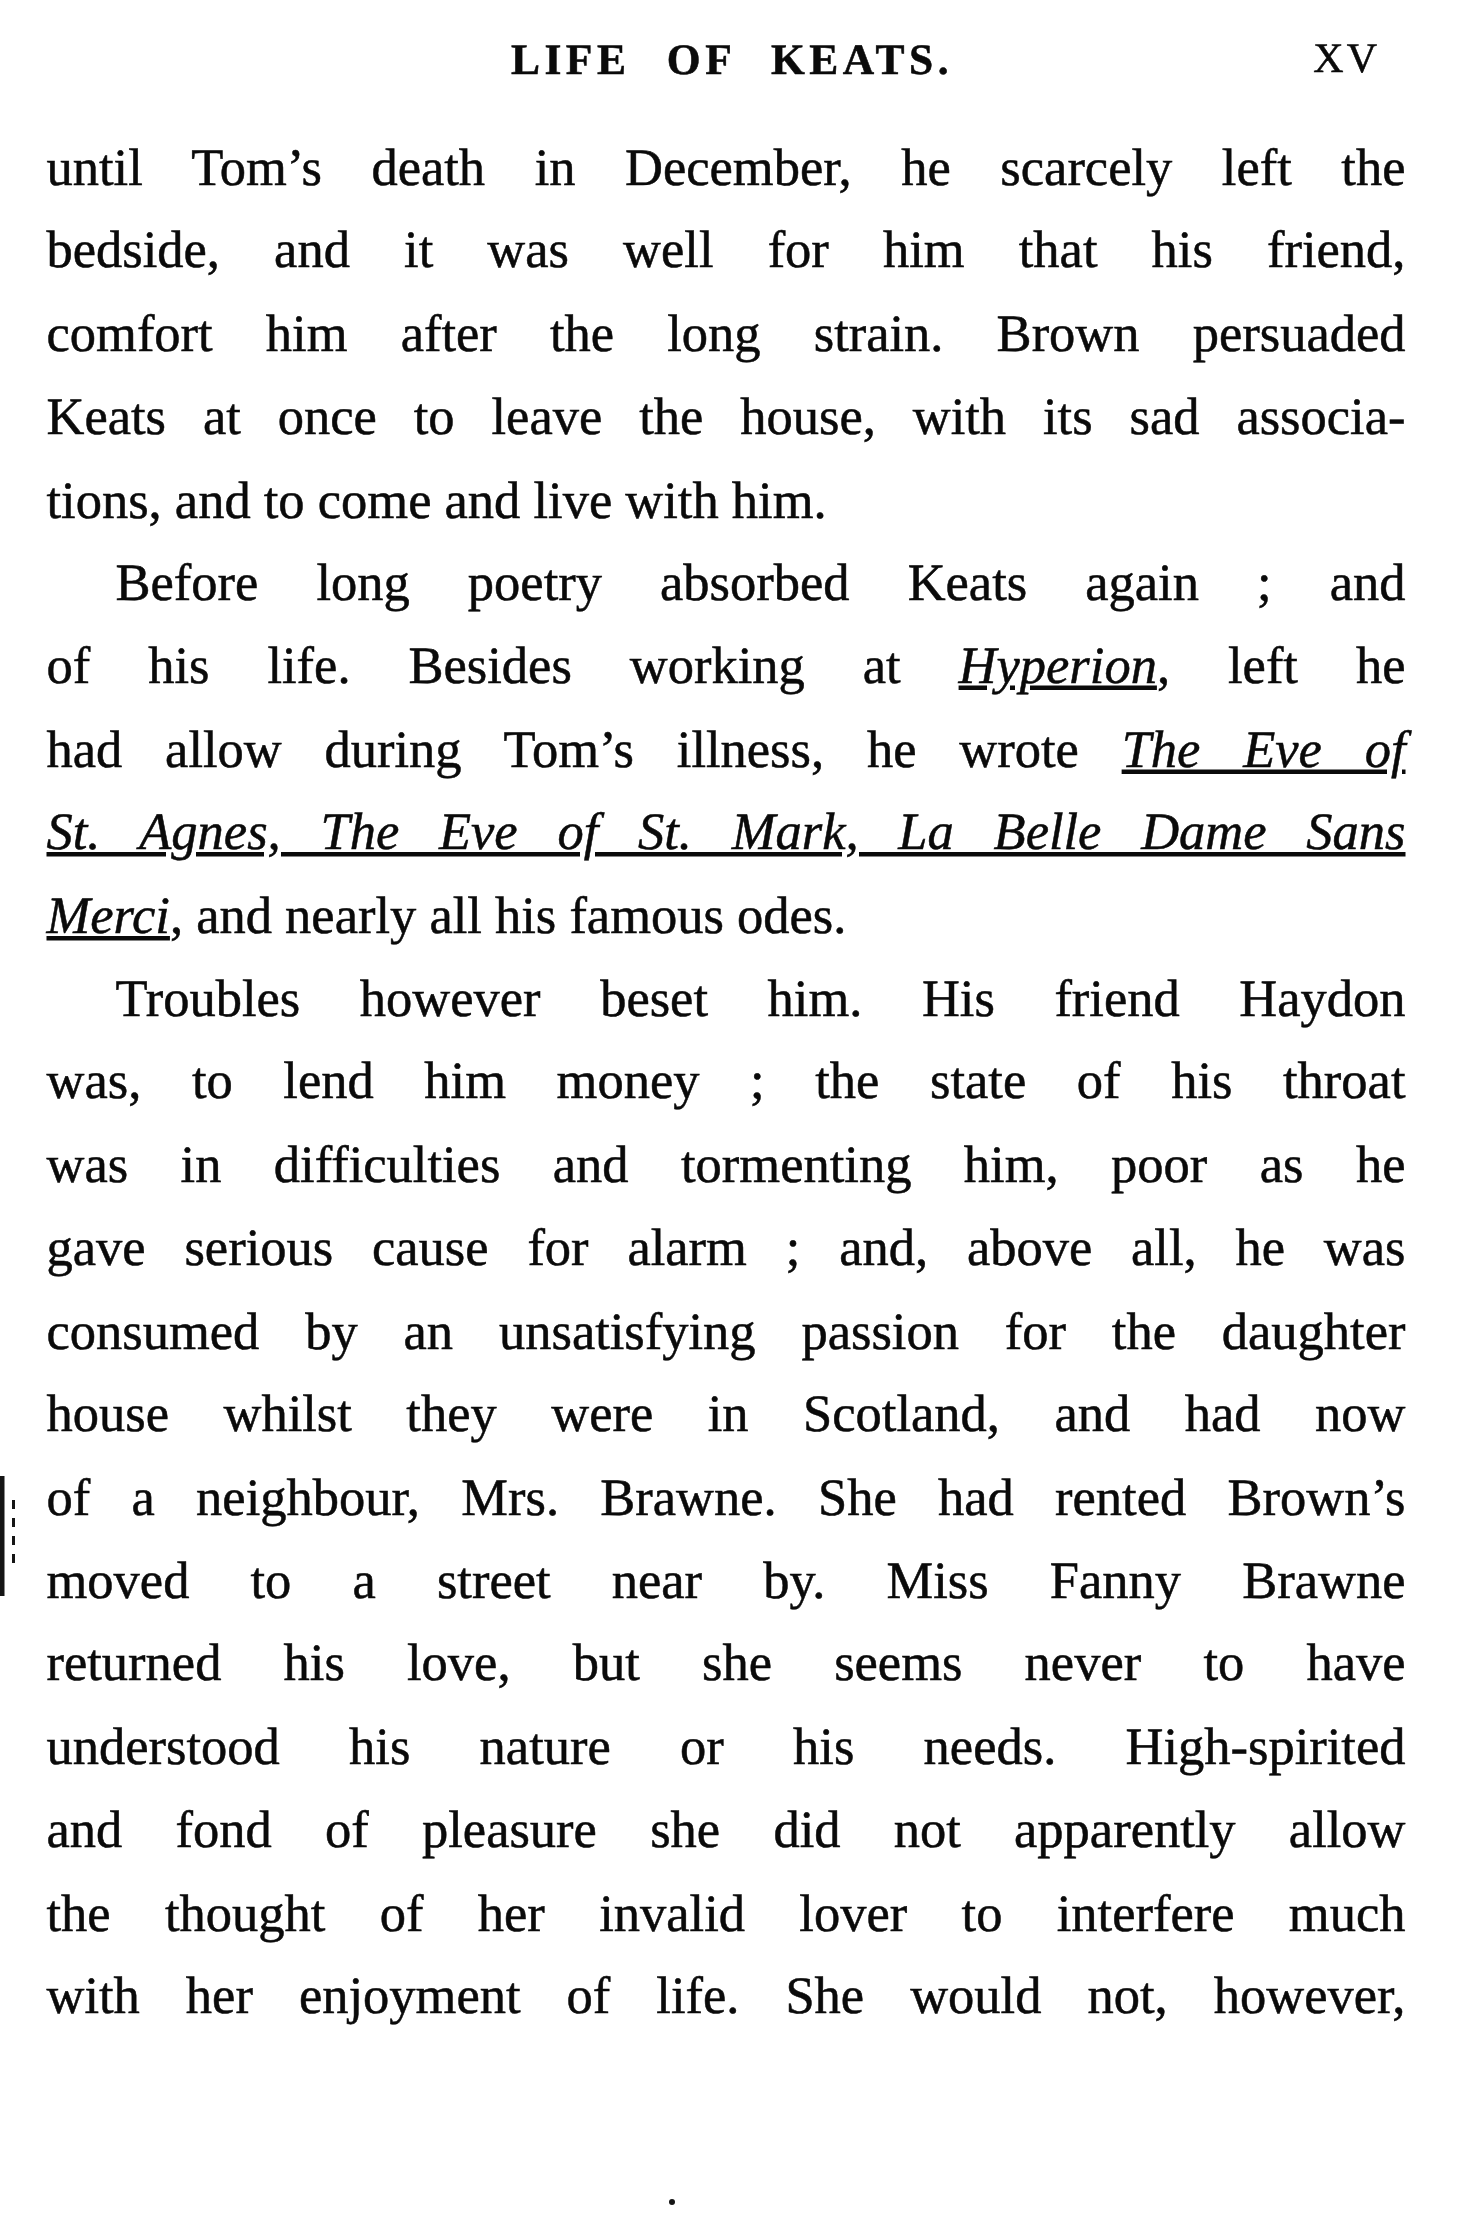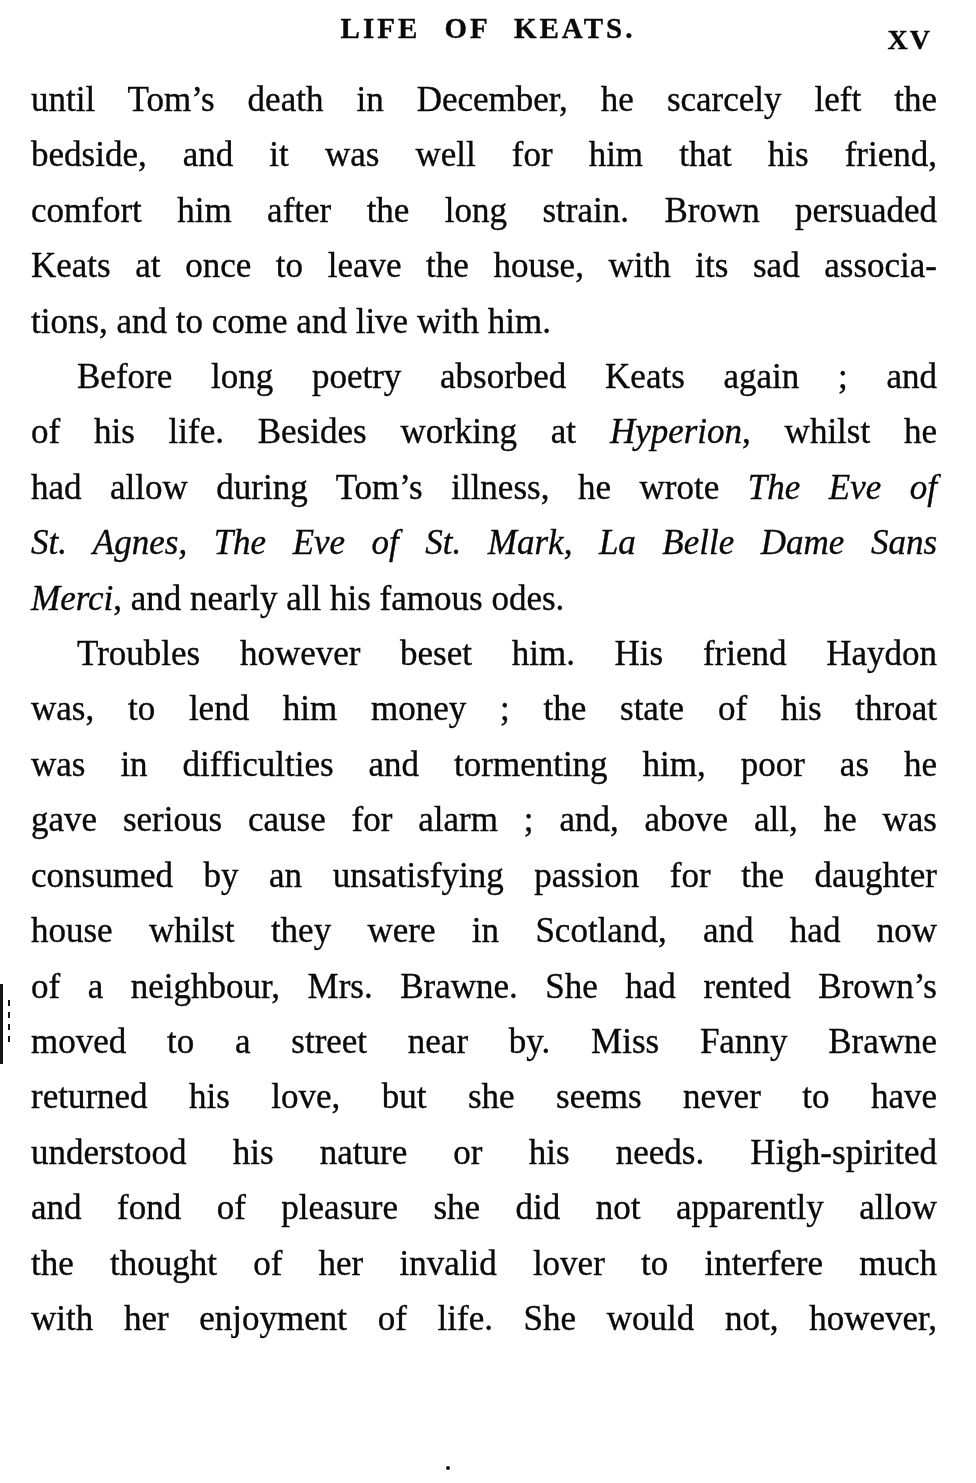--- a/index.html
+++ b/index.html
@@ -11,56 +11,57 @@
     width: 976px;
     height: 1483px;
     position: relative;
     overflow: hidden;
     font-family: "Liberation Serif", serif;
     color: #0a0a0a;
     -webkit-text-stroke: 0.35px currentColor;
   }
   .running-header {
     position: relative;
-    padding-top: 12px;
+    padding-top: 24px;
     height: 44px;
   }
   .running-title {
     text-align: center;
     font-size: 29px;
     font-weight: bold;
     letter-spacing: 3px;
     word-spacing: 14px;
   }
   .page-number {
     position: absolute;
-    right: 44px;
+    right: 56px;
     top: 24px;
     font-size: 28px;
-    font-weight: bold;
+    font-weight: normal;
     letter-spacing: 2px;
   }
   .page-body {
     margin: 16px 36px 0 31px;
     width: 906px;
     font-size: 35px;
   }
   .line {
     line-height: 55.4px;
     text-align: justify;
     text-align-last: justify;
   }
   .line.endline {
     text-align-last: left;
   }
   .line.indent {
     text-indent: 46px;
   }
   .it {
     font-style: italic;
+    text-decoration: underline;
   }
   .artifact {
     position: absolute;
     background: #151515;
   }
   .artifact.edge-line   { left: 0;   top: 984px;  width: 3px; height: 80px; }
   .artifact.edge-ticks  { left: 8px; top: 1000px; width: 2px; height: 46px;
                           background: repeating-linear-gradient(#151515 0 6px, #fff 6px 12px); }
   .artifact.speck       { left: 446px; top: 1466px; width: 4px; height: 4px; border-radius: 2px; }
 </style>
@@ -72,21 +73,21 @@
   <div class="page-number">XV</div>
 </div>
 
 <div class="page-body">
     <div class="line"><span>until Tom’s death in December, he scarcely left the</span></div>
     <div class="line"><span>bedside, and it was well for him that his friend,</span></div>
     <div class="line"><span>comfort him after the long strain.  Brown persuaded</span></div>
     <div class="line"><span>Keats at once to leave the house, with its sad associa-</span></div>
     <div class="line endline"><span>tions, and to come and live with him.</span></div>
     <div class="line indent"><span>Before long poetry absorbed Keats again ; and</span></div>
-    <div class="line"><span>of his life.  Besides working at </span><span class="it">Hyperion</span><span>, whilst he</span></div>
+    <div class="line"><span>of his life.  Besides working at </span><span class="it">Hyperion</span><span>, left he</span></div>
     <div class="line"><span>had allow during Tom’s illness, he wrote </span><span class="it">The Eve of</span></div>
     <div class="line"><span class="it">St. Agnes, The Eve of St. Mark, La Belle Dame Sans</span></div>
     <div class="line endline"><span class="it">Merci</span><span>, and nearly all his famous odes.</span></div>
     <div class="line indent"><span>Troubles however beset him.  His friend Haydon</span></div>
     <div class="line"><span>was, to lend him money ;  the state of his throat</span></div>
     <div class="line"><span>was in difficulties and tormenting him, poor as he</span></div>
     <div class="line"><span>gave serious cause for alarm ; and, above all, he was</span></div>
     <div class="line"><span>consumed by an unsatisfying passion for the daughter</span></div>
     <div class="line"><span>house whilst they were in Scotland, and had now</span></div>
     <div class="line"><span>of a neighbour, Mrs. Brawne.  She had rented Brown’s</span></div>

